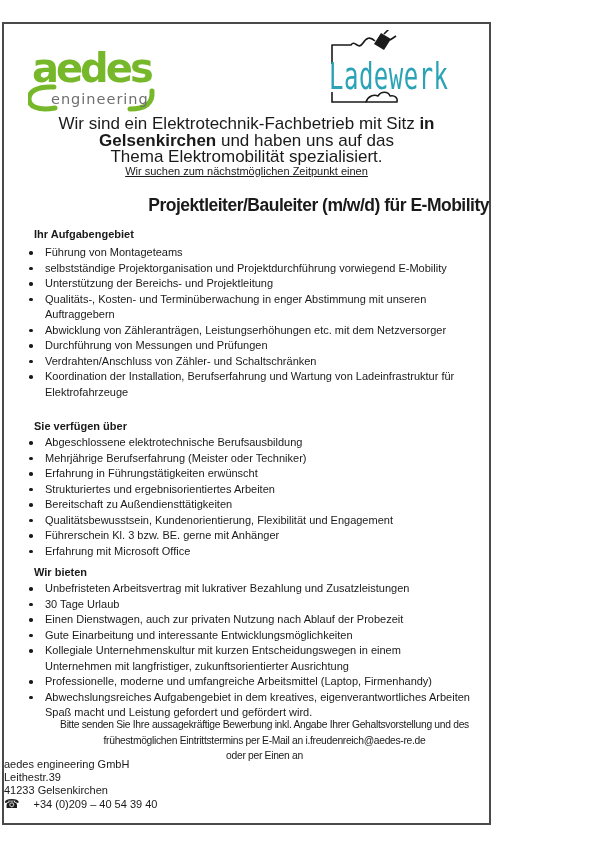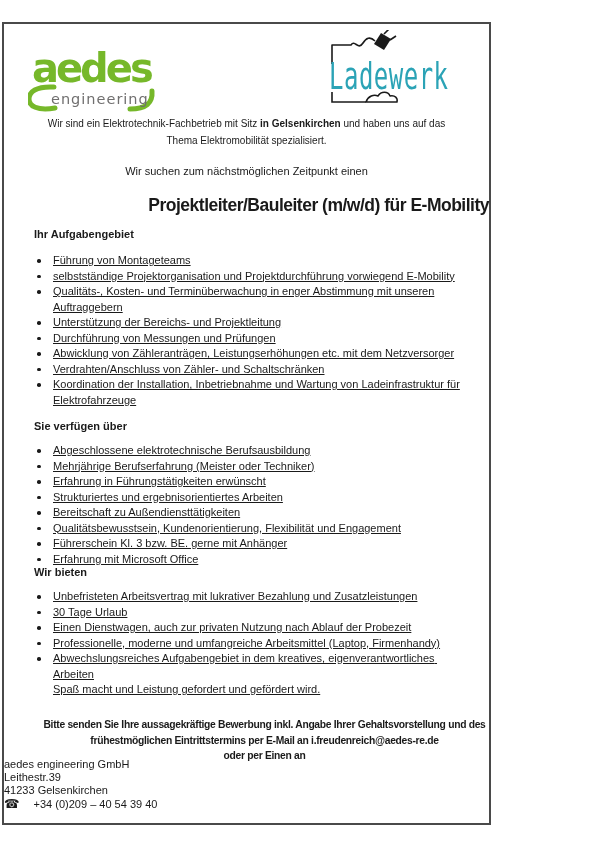--- a/index.html
+++ b/index.html
@@ -16,60 +16,59 @@
     position: absolute; left: 2px; top: 22px;
     width: 489px; height: 803px;
     border: 2px solid #4a4a4a;
   }
   
   .aedes-logo { position:absolute; left:24px; top:18px; width:132px; height:78px; }
   .ladewerk-logo { position:absolute; left:316px; top:6px; width:146px; height:82px; }
   
   .intro {
     position:absolute; top:92px; left:0; width:100%;
-    text-align:center; font-size:10px; line-height:16.5px;
+    text-align:center; font-size:17px; line-height:16.5px;
   }
   .intro .b { font-weight:bold; }
   .seeking {
     position:absolute; top:141px; left:0; width:100%;
-    text-align:center; font-size:11px;
+    text-align:center; font-size:11px;text-decoration:underline;
   }
   .job-title {
     position:absolute; top:171px; left:0; width:100%;
     text-align:right; font-size:17.5px; font-weight:bold; letter-spacing:-0.5px;
   }
   
   .sec-h {
     position:absolute; left:2px; font-size:11px; font-weight:bold;padding-left:28px;
   }
   .sec1-h { top:204px; }
   .sec2-h { top:396px; }
   .sec3-h { top:542px; }
   ul.blist {
-    position:absolute; left:0; right:12px; margin:8px; padding:0; list-style:none;
+    position:absolute; left:0; right:12px; margin:0; padding:0; list-style:none;
     font-size:11px;
-    text-decoration:underline;
   }
   .list1 { top:221px; }
   .list2 { top:411px; }
   .list3 { top:557px; }
   ul.blist li {
     position:relative; padding-left:41px; line-height:15.5px;
     white-space:pre-wrap;
   }
   .list3 li { line-height:14.5px; }
   ul.blist li::before {
     content:""; position:absolute; left:25px; top:6px;
     width:3.5px; height:3.5px; border-radius:50%; background:#1a1a1a;
   }
   .list3 li::before { top:5.5px; }
   
   .apply {
     position:absolute; top:693px; left:0; width:100%;
-    text-align:center; font-weight:bold; font-size:10.3px;
+    text-align:center; font-weight:normal; font-size:10.3px;
     letter-spacing:-0.3px; line-height:15.5px;padding-left:36px;
   }
   .contact {
     position:absolute; top:734px; left:0; width:100%;
     text-align:left; font-size:11px; line-height:13.2px;
   }
   .phone-line .glyph { font-size:12.5px; margin-right:14px; }
 </style>
 </head>
 <body>
@@ -101,47 +100,50 @@
     </div>
 
     <div class="seeking">Wir suchen zum nächstmöglichen Zeitpunkt einen</div>
 
     <div class="job-title">Projektleiter/Bauleiter (m/w/d) für E-Mobility</div>
 
     <div class="sec-h sec1-h">Ihr Aufgabengebiet</div>
     <ul class="blist list1">
       <li>Führung von Montageteams</li>
       <li>selbstständige Projektorganisation und Projektdurchführung vorwiegend E-Mobility</li>
+      <li>Unterstützung der Bereichs- und Projektleitung</li>
       <li>Qualitäts-, Kosten- und Terminüberwachung in enger Abstimmung mit unseren
 Auftraggebern</li>
-      <li>Unterstützung der Bereichs- und Projektleitung</li>
+      <li>Abwicklung von Zähleranträgen, Leistungserhöhungen etc. mit dem Netzversorger</li>
       <li>Durchführung von Messungen und Prüfungen</li>
-      <li>Abwicklung von Zähleranträgen, Leistungserhöhungen etc. mit dem Netzversorger</li>
       <li>Verdrahten/Anschluss von Zähler- und Schaltschränken</li>
-      <li>Koordination der Installation, Inbetriebnahme und Wartung von Ladeinfrastruktur für
+      <li>Koordination der Installation, Berufserfahrung und Wartung von Ladeinfrastruktur für
 Elektrofahrzeuge</li>
     </ul>
 
     <div class="sec-h sec2-h">Sie verfügen über</div>
     <ul class="blist list2">
       <li>Abgeschlossene elektrotechnische Berufsausbildung</li>
       <li>Mehrjährige Berufserfahrung (Meister oder Techniker)</li>
       <li>Erfahrung in Führungstätigkeiten erwünscht</li>
       <li>Strukturiertes und ergebnisorientiertes Arbeiten</li>
       <li>Bereitschaft zu Außendiensttätigkeiten</li>
       <li>Qualitätsbewusstsein, Kundenorientierung, Flexibilität und Engagement</li>
       <li>Führerschein Kl. 3 bzw. BE. gerne mit Anhänger</li>
       <li>Erfahrung mit Microsoft Office</li>
     </ul>
 
     <div class="sec-h sec3-h">Wir bieten</div>
     <ul class="blist list3">
       <li>Unbefristeten Arbeitsvertrag mit lukrativer Bezahlung und Zusatzleistungen</li>
       <li>30 Tage Urlaub</li>
       <li>Einen Dienstwagen, auch zur privaten Nutzung nach Ablauf der Probezeit</li>
+      <li>Gute Einarbeitung und interessante Entwicklungsmöglichkeiten</li>
+      <li>Kollegiale Unternehmenskultur mit kurzen Entscheidungswegen in einem
+Unternehmen mit langfristiger, zukunftsorientierter Ausrichtung</li>
       <li>Professionelle, moderne und umfangreiche Arbeitsmittel (Laptop, Firmenhandy)</li>
       <li>Abwechslungsreiches Aufgabengebiet in dem kreatives, eigenverantwortliches Arbeiten
 Spaß macht und Leistung gefordert und gefördert wird.</li>
     </ul>
 
     <div class="apply">
       <div>Bitte senden Sie Ihre aussagekräftige Bewerbung inkl. Angabe Ihrer Gehaltsvorstellung und des</div>
       <div>frühestmöglichen Eintrittstermins per E-Mail an i.freudenreich@aedes-re.de</div>
       <div>oder per Einen an</div>
     </div>

